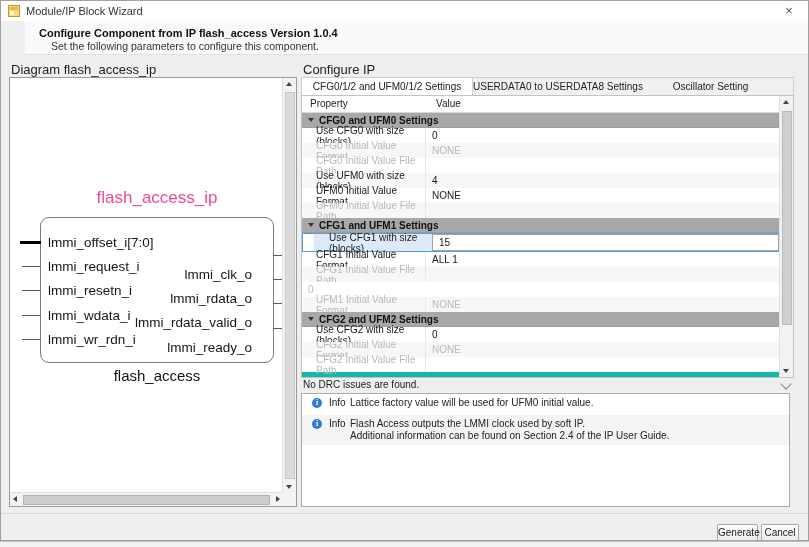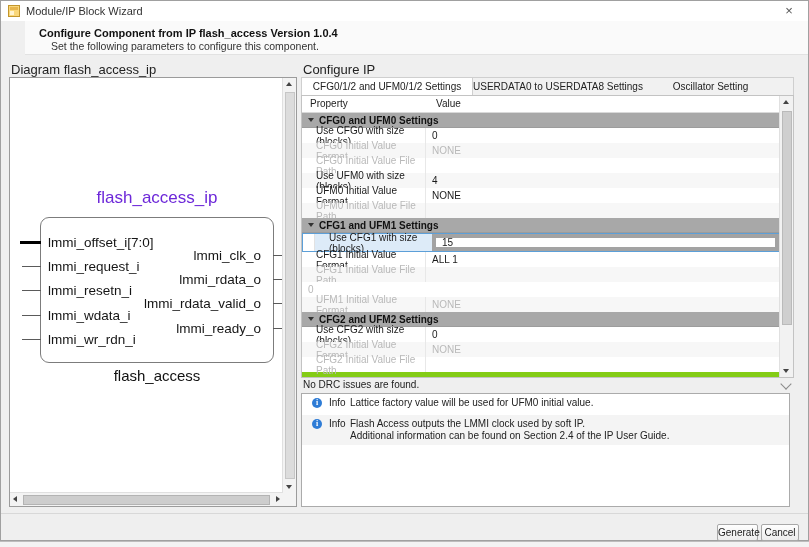--- a/index.html
+++ b/index.html
@@ -14,58 +14,58 @@
   .ttext{position:absolute;left:25px;top:4px;font-size:11px;color:#333;}
   .close{position:absolute;right:11px;top:2px;font-size:13px;color:#555;width:16px;text-align:center;cursor:default;}
   
   .hdr{position:absolute;left:0;top:20px;right:0;height:33px;background:#fafafa;border-bottom:1px solid #e2e2e2;margin-left:24px;}
   .hdr .t1{position:absolute;left:14px;top:6px;font-weight:bold;font-size:11px;color:#111;}
   .hdr .t2{position:absolute;left:26px;top:19px;font-size:10.5px;color:#333;}
   .plabel{position:absolute;font-size:13px;color:#222;}
   
   .dpanel{position:absolute;left:8px;top:76px;width:286px;height:428px;background:#fff;border:1px solid #9b9b9b;}
   .blk{position:absolute;left:30px;top:139px;width:234px;height:146px;border:1.5px solid #7c7c7c;border-radius:9px;background:#fff;box-sizing:border-box;}
-  .blk-title{position:absolute;left:30px;top:110px;width:234px;text-align:center;font-size:17px;color:#6d28d9;}
+  .blk-title{position:absolute;left:30px;top:110px;width:234px;text-align:center;font-size:17px;color:#ec4899;}
   .blk-sub{position:absolute;left:30px;top:289px;width:234px;text-align:center;font-size:15px;color:#111;}
   .pl{position:absolute;left:38px;font-size:13.5px;color:#151515;white-space:nowrap;}
-  .pr{position:absolute;right:35px;font-size:13.5px;color:#151515;white-space:nowrap;text-align:right;}
+  .pr{position:absolute;right:44px;font-size:13.5px;color:#151515;white-space:nowrap;text-align:right;margin-top:19px;}
   .stub{position:absolute;background:#5a5a5a;height:1px;}
   .stub.bus{height:3px;background:#000;}
   
   .vsb{position:absolute;top:0;right:0;bottom:13px;width:13px;background:#f3f3f3;border-left:1px solid #e0e0e0;}
   .hsb{position:absolute;left:0;right:13px;bottom:0;height:13px;background:#f3f3f3;border-top:1px solid #e0e0e0;}
   .sbcorner{position:absolute;right:0;bottom:0;width:13px;height:13px;background:#f3f3f3;}
   .vthumb{position:absolute;left:2px;top:14px;bottom:14px;width:8px;background:#dcdcdc;border:1px solid #c6c6c6;}
   .hthumb{position:absolute;top:2px;left:13px;right:13px;height:8px;background:#cdcdcd;border:1px solid #b3b3b3;}
   .arr{position:absolute;width:0;height:0;}
   .a-up{left:3px;top:4px;border-left:3.5px solid transparent;border-right:3.5px solid transparent;border-bottom:4px solid #444;}
   .a-dn{left:3px;bottom:4px;border-left:3.5px solid transparent;border-right:3.5px solid transparent;border-top:4px solid #444;}
   .a-lf{left:3px;top:3px;border-top:3.5px solid transparent;border-bottom:3.5px solid transparent;border-right:4px solid #444;}
   .a-rt{right:3px;top:3px;border-top:3.5px solid transparent;border-bottom:3.5px solid transparent;border-left:4px solid #444;}
   
   .tabs{position:absolute;left:300px;top:76px;width:493px;height:18px;display:flex;background:#f1f1f1;border:1px solid #cfcfcf;border-bottom:none;box-sizing:border-box;}
   .tab{height:18px;line-height:18px;font-size:10px;color:#222;text-align:center;box-sizing:border-box;}
   .tab.active{background:#fff;border-right:1px solid #cfcfcf;}
   .t1w{width:171px;} .t2w{width:170px;} .t3w{width:135px;}
   
-  .cfg-table{position:absolute;left:300px;top:94px;width:493px;height:283px;background:#84cc16;border:1px solid #c3c3c3;box-sizing:border-box;overflow:hidden;}
+  .cfg-table{position:absolute;left:300px;top:94px;width:493px;height:283px;background:#14b8a6;border:1px solid #c3c3c3;box-sizing:border-box;overflow:hidden;}
   .thead{position:absolute;left:0;top:0;right:13px;height:16px;border-bottom:1px solid #d9d9d9;font-size:10px;color:#222;background:#fff;}
   .thead .c1{position:absolute;left:8px;top:2px;} .thead .c2{position:absolute;left:134px;top:2px;}
   .rows{position:absolute;left:0;top:17px;right:13px;bottom:0;overflow:hidden;}
   .r{display:flex;height:15px;font-size:10px;align-items:stretch;position:relative;background:#fff;}
   .r.alt{background:#f7f7f7;}
   .pcell{width:124px;padding-left:14px;box-sizing:border-box;color:#1a1a1a;border-right:1px solid #e8e8e8;display:flex;align-items:center;}
   .vcell{flex:1;padding-left:6px;color:#1a1a1a;display:flex;align-items:center;}
   .r.dis .pcell,.r.dis .vcell{color:#b9b9b9;}
   .r.s{background:#a8a8a8;font-weight:bold;color:#111;align-items:center;padding-left:6px;box-sizing:border-box;border-bottom:1px solid #9c9c9c;}
   .tri{width:0;height:0;border-left:3.5px solid transparent;border-right:3.5px solid transparent;border-top:4px solid #333;margin-right:5px;}
   .r.sel{height:19px;border:1px solid #5c9fd8;background:#ddebf8;box-sizing:border-box;}
   .r.sel .gut{width:11px;background:#fff;border-right:1px solid #e2e2e2;}
   .r.sel .pcell{width:117px;border-right:none;}
-  .r.sel .vcell{background:#fff;border:4px solid #a3a3a3;box-sizing:border-box;}
+  .r.sel .vcell{background:#fff;border:1px solid #a3a3a3;box-sizing:border-box;}
   .tsb{position:absolute;right:0;top:0;bottom:0;width:13px;background:#f2f2f2;border-left:1px solid #e0e0e0;}
   .tthumb{position:absolute;left:2px;top:15px;height:212px;width:8px;background:#cfcfcf;border:1px solid #bababa;}
   
   .drcbar{position:absolute;left:302px;top:378px;width:491px;height:13px;font-size:10px;color:#222;}
   .chev{position:absolute;right:4px;top:1px;width:7px;height:7px;border-right:1.5px solid #8a8a8a;border-bottom:1.5px solid #8a8a8a;transform:rotate(45deg);}
   .ipanel{position:absolute;left:300px;top:392px;width:489px;height:114px;background:#fff;border:1px solid #ababab;box-sizing:border-box;overflow:hidden;}
   .m{position:relative;padding:3px 6px 3px 48px;font-size:10px;color:#222;line-height:12px;}
   .m.m2{background:#f4f4f4;margin-top:3px;}
   .icoInfo{position:absolute;left:10px;top:4px;width:10px;height:10px;border-radius:50%;background:#2e7cd6;color:#fff;
            font-size:8px;font-weight:bold;text-align:center;line-height:10px;font-family:"Liberation Serif",serif;}

